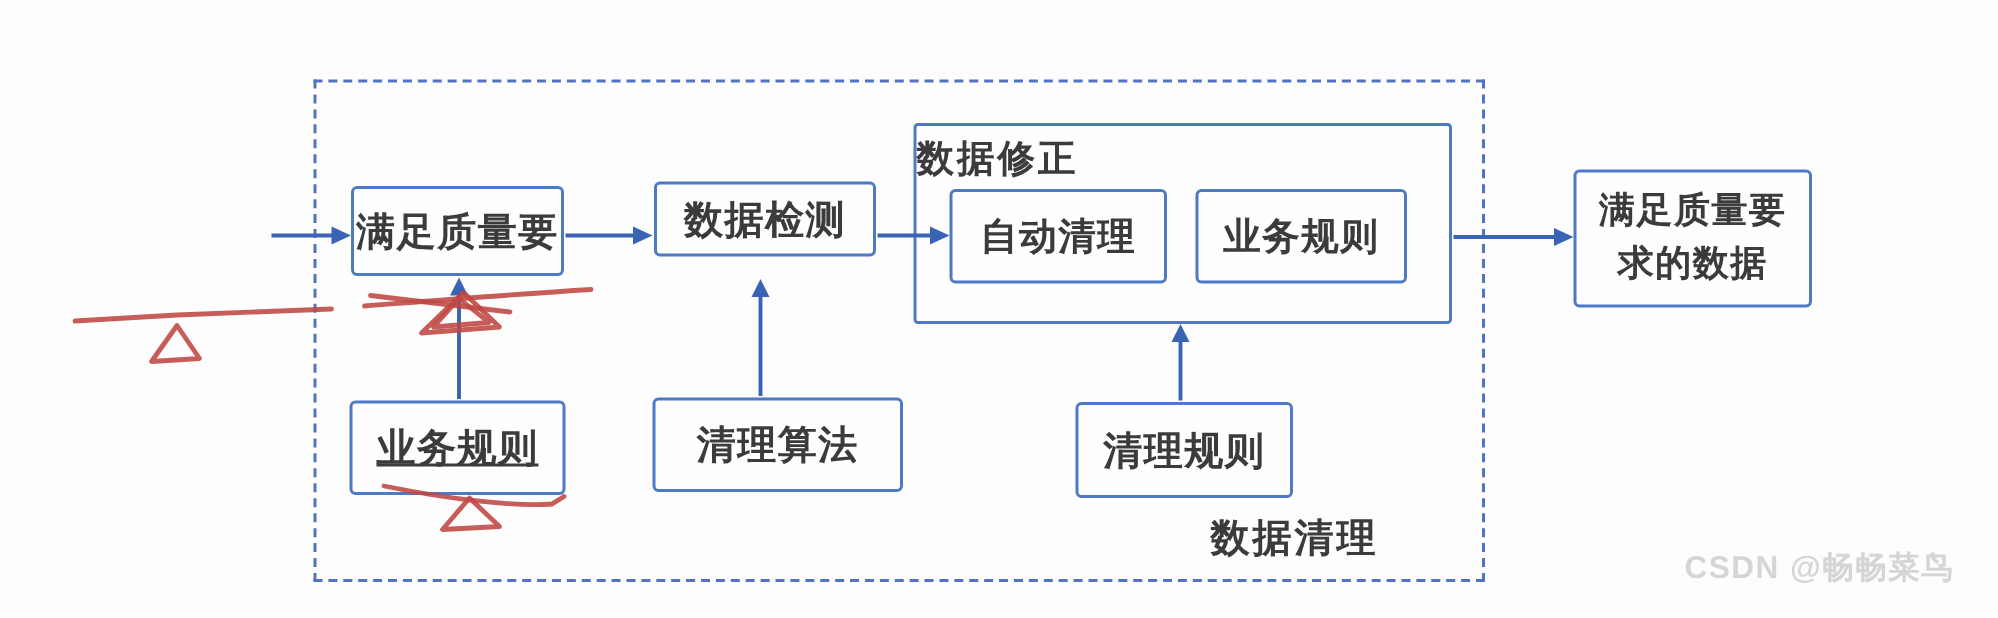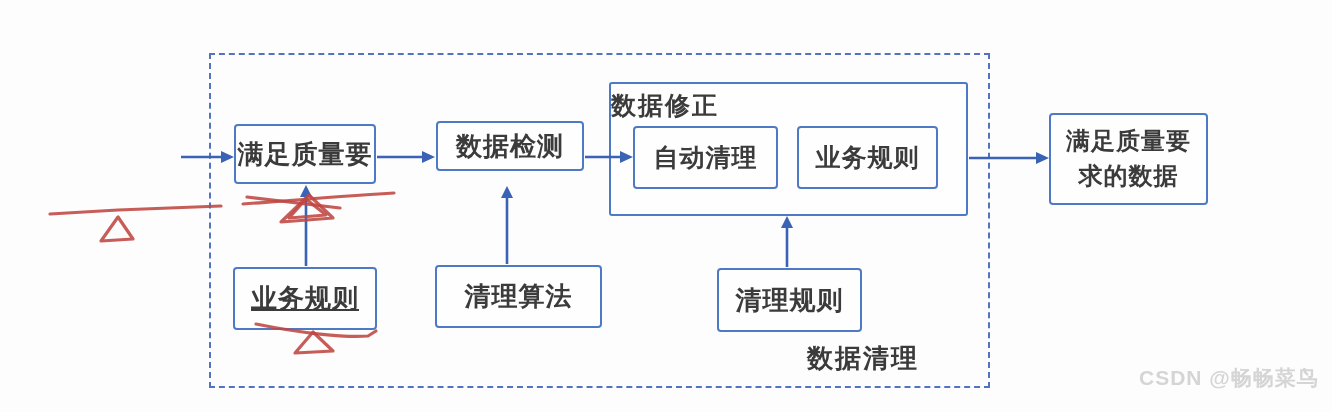--- a/index.html
+++ b/index.html
@@ -41,21 +41,21 @@
     color:var(--box-text,#3b3b3b); letter-spacing:2px;
   }
   .floating-label {
     position:absolute; font-weight:600;
     color:var(--box-text,#3b3b3b); letter-spacing:2px; z-index:2;
   }
   .watermark {
     position:absolute; left:1123px; top:364px;
     font-family:"Liberation Sans","DejaVu Sans",sans-serif;
     font-size:21px; font-weight:600;
-    color:var(--watermark,#d5d5d5); letter-spacing:1px; z-index:3;margin-left:16px;
+    color:var(--watermark,#d5d5d5); letter-spacing:1px; z-index:3;
   }
   svg.overlay {
     position:absolute; left:0; top:0; width:1332px; height:412px;
     z-index:4; pointer-events:none;
   }
   .flow-line { stroke:var(--arrow,#3a62b5); stroke-width:2.6; fill:none; }
   .flow-head { fill:var(--arrow,#3a62b5); stroke:none; }
   .red-mark {
     stroke:var(--annotation-red,#bf4742); stroke-width:3.2; fill:none;
     stroke-linecap:round; stroke-linejoin:round; opacity:.88;

